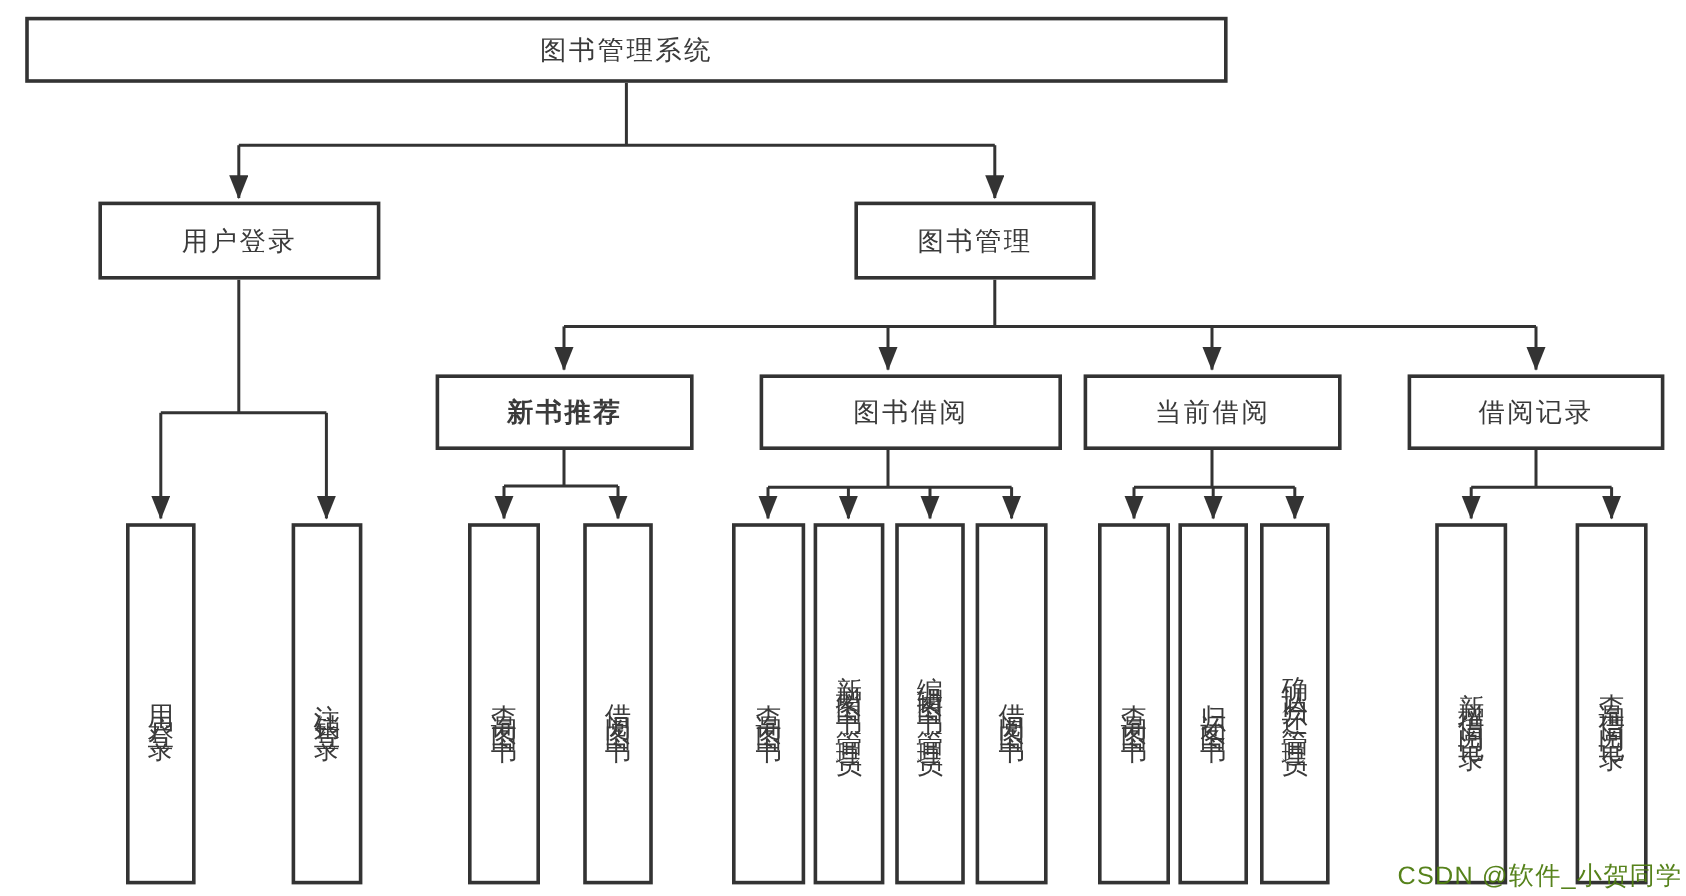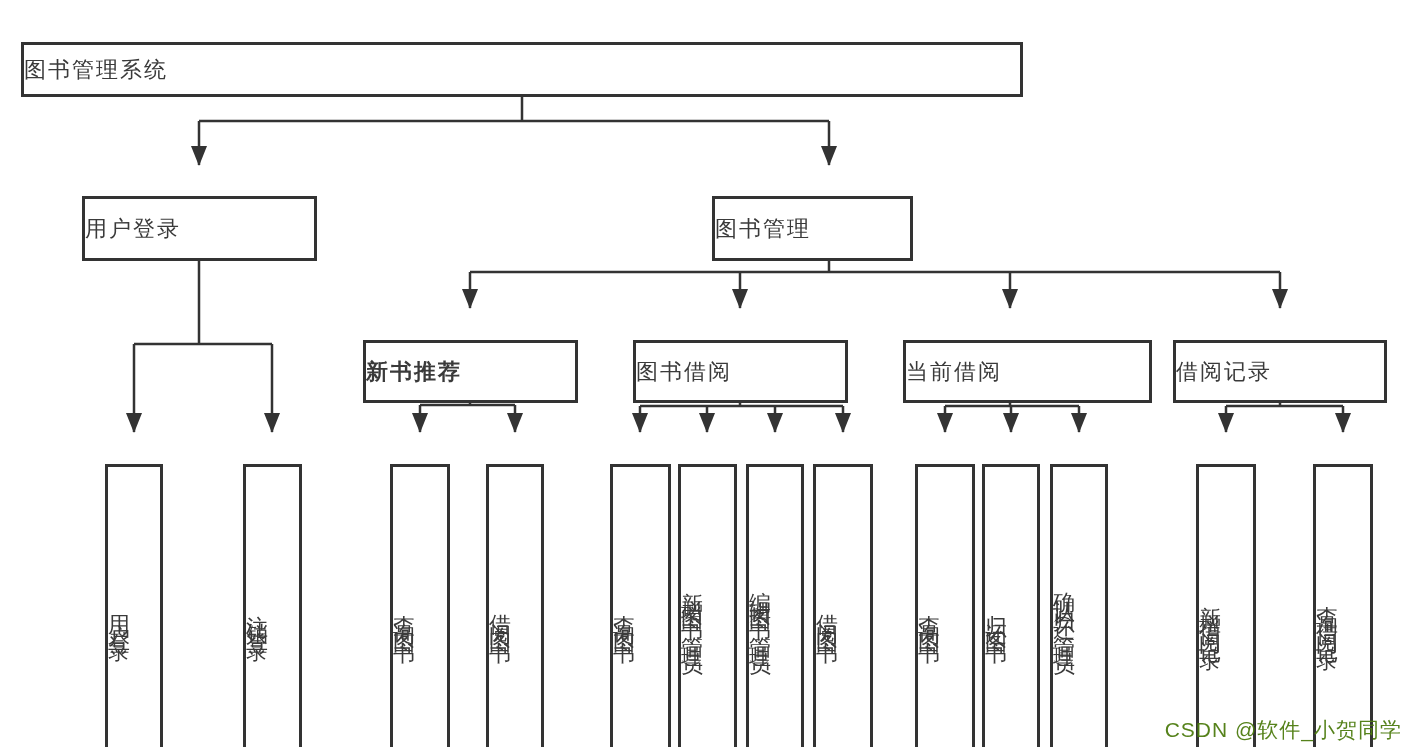--- a/index.html
+++ b/index.html
@@ -3,34 +3,34 @@
 <meta charset="utf-8">
 <style>
   html,body{margin:0;padding:0;background:#ffffff;}
   .stage{
     position:relative;width:1405px;height:747px;background:#ffffff;overflow:hidden;
     font-family:"Liberation Sans", sans-serif;
   }
   .wires{position:absolute;left:0;top:0;pointer-events:none;}
   .box{
     position:absolute;background:#ffffff;border:3px solid #333333;box-sizing:border-box;
-    display:flex;align-items:center;justify-content:flex-start;color:#3a3a3a;margin-top:28px;
+    display:flex;align-items:center;justify-content:center;color:#3a3a3a;
   }
   .box span{font-size:22px;color:#3a3a3a;letter-spacing:2px;white-space:nowrap;}
   .leaf span{
     writing-mode:vertical-rl;letter-spacing:9px;font-size:22px;line-height:1;
     white-space:normal;max-height:292px;
   }
   
   #n-root {left:21px;  top:14px;  width:1002px;height:55px;}
   #n-l2-0 {left:82px;  top:168px; width:235px; height:65px;}
   #n-l2-1 {left:712px; top:168px; width:201px; height:65px;}
   #n-l3-0 {left:363px; top:312px; width:215px; height:63px;font-weight:bold;}
-  #n-l3-1 {left:633px; top:312px; width:215px; height:63px;}
-  #n-l3-2 {left:903px; top:312px; width:249px; height:63px;}
+  #n-l3-1 {left:633px; top:312px; width:252px; height:63px;}
+  #n-l3-2 {left:903px; top:312px; width:215px; height:63px;}
   #n-l3-3 {left:1173px;top:312px; width:214px; height:63px;}
   .leaf   {top:436px;height:301px;}
   #n-l4-0 {left:105px; width:58px;}
   #n-l4-1 {left:243px; width:59px;}
   #n-l4-2 {left:390px; width:60px;}
   #n-l4-3 {left:486px; width:58px;}
   #n-l4-4 {left:610px; width:61px;}
   #n-l4-5 {left:678px; width:59px;}
   #n-l4-6 {left:746px; width:58px;}
   #n-l4-7 {left:813px; width:60px;}

